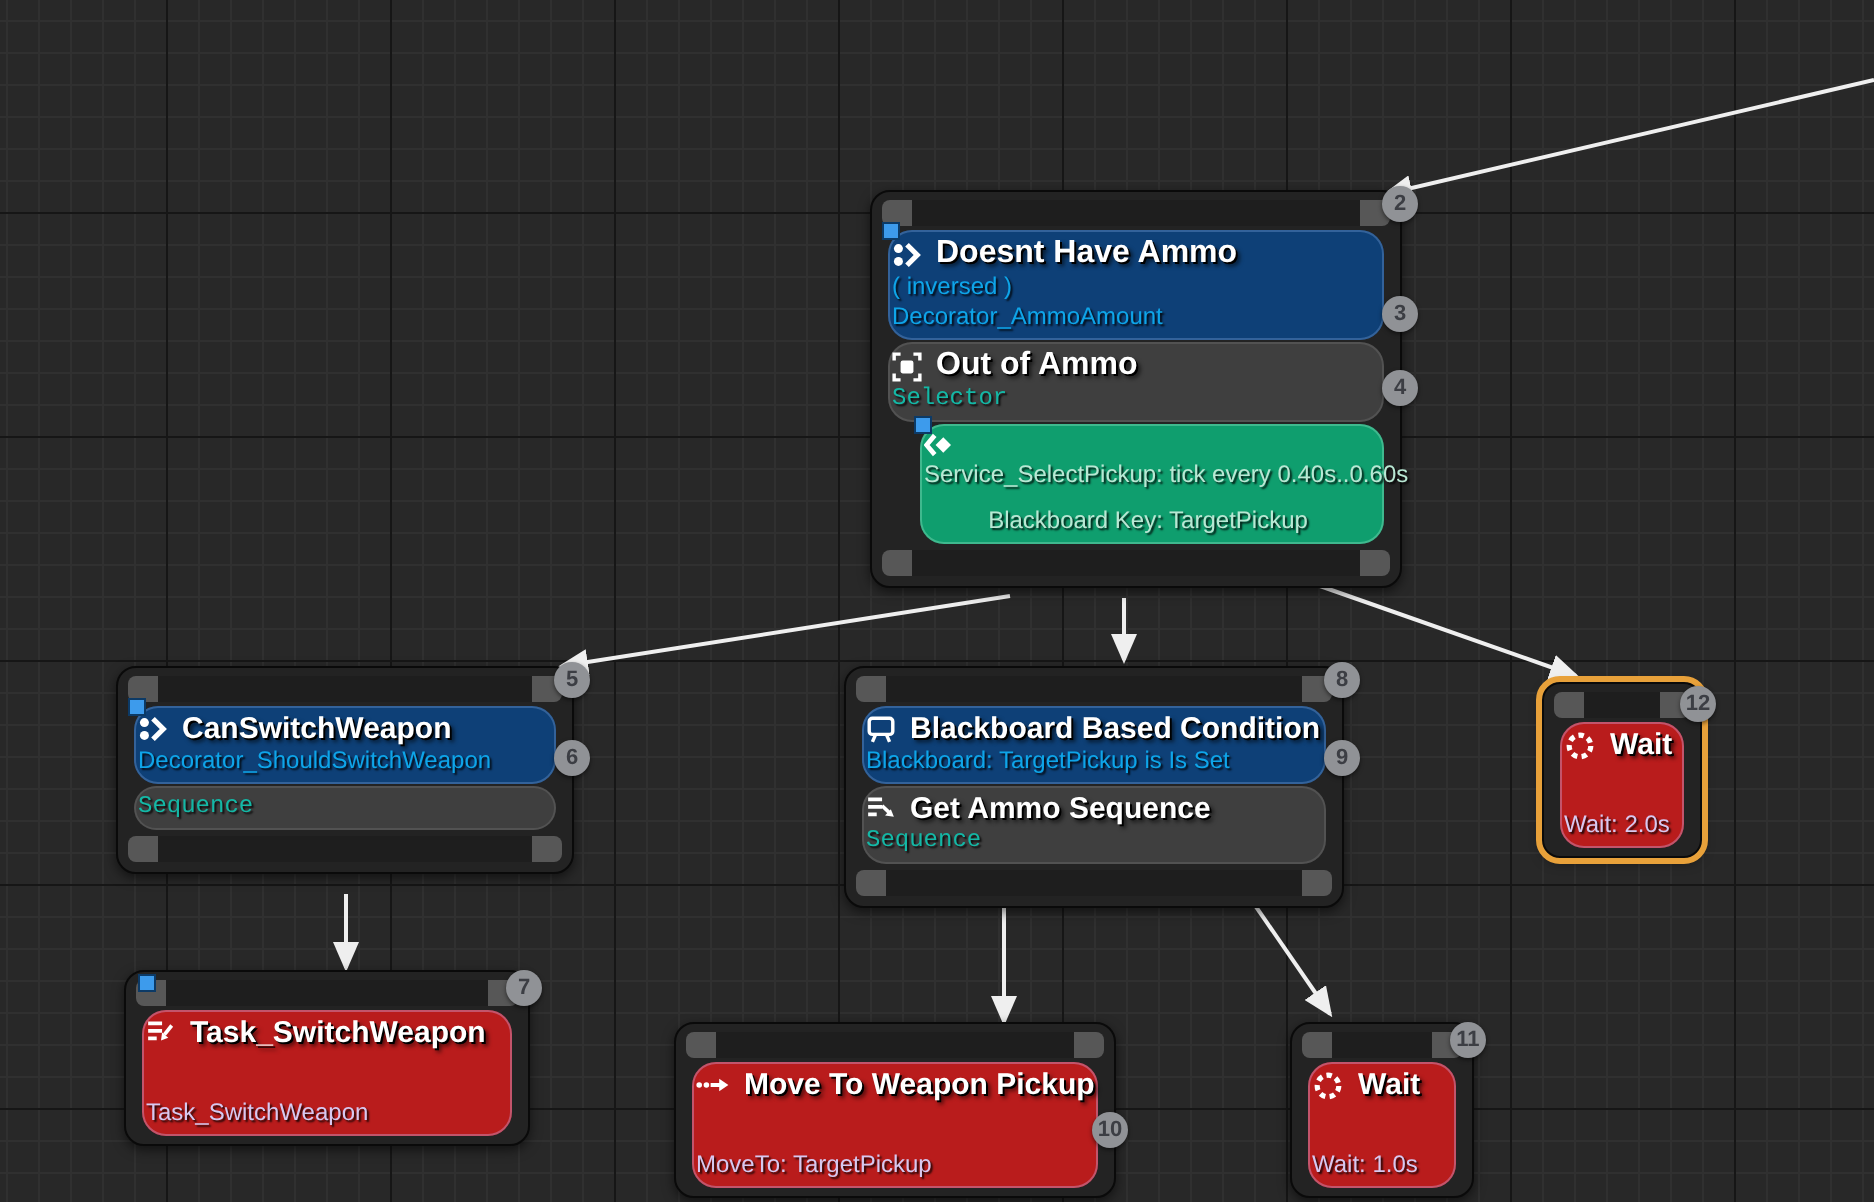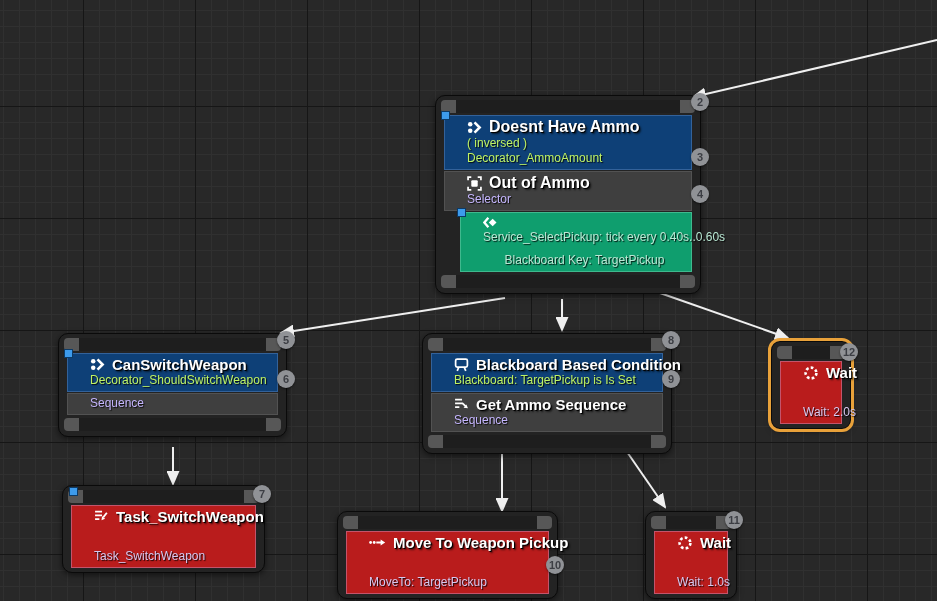--- a/index.html
+++ b/index.html
@@ -19,34 +19,34 @@
   .bt-node{
     position:absolute;z-index:2;background:#232323;border:1px solid #0a0a0a;
     border-radius:10px;box-shadow:0 2px 6px rgba(0,0,0,.55);
     padding:3px 4px;box-sizing:border-box;
   }
   .bt-node.selected{outline:3px solid #E8A13A;outline-offset:0;border-radius:9px;}
   .node-bar{
     height:13px;border-radius:4px;margin:1px 1px 2px 1px;
     background:linear-gradient(90deg,#575757 0,#575757 15px,#1e1e1e 15px,#1e1e1e calc(100% - 15px),#575757 calc(100% - 15px));
   }
-  .block{position:relative;border-radius:0;padding:3px 6px 4px 23px;margin:1px 4px;}
+  .block{position:relative;border-radius:12px;padding:3px 6px 4px 2px;margin:1px 4px;}
   .block.decorator{background:#0E4077;box-shadow:inset 0 0 0 1px rgba(140,180,235,.30);}
   .block.composite{background:#3F3F3F;box-shadow:inset 0 0 0 1px rgba(255,255,255,.10);}
   .block.service{background:#0F9E6E;box-shadow:inset 0 0 0 1px rgba(190,255,225,.28);margin-left:20px;}
   .block.task{background:#b91c1c;box-shadow:inset 0 0 0 1px rgba(215,190,255,.35);}
   .title-row{display:flex;align-items:center;gap:7px;}
   .title{font-size:15px;font-weight:700;color:#fff;white-space:nowrap;
     text-shadow:1px 1px 0 #000,2px 2px 2px rgba(0,0,0,.65);}
   .title.big{font-size:16px;}
   .sub{font-size:12px;color:#c9c9c9;white-space:nowrap;line-height:15px;
     text-shadow:1px 1px 1px rgba(0,0,0,.85);}
-  .decorator .sub{color:#bef264;}
+  .decorator .sub{color:#0ea5e9;}
   .service .sub{color:#b9e8d4;text-align:center;}
-  .composite .sub{color:#c4b5fd;}
+  .composite .sub{color:#14b8a6;font-family:Liberation Mono, monospace;}
   .task .sub{color:#d7c8f0;margin-top:24px;}
   .gap{height:8px;}
   .icon{display:inline-flex;flex:0 0 auto;}
   .badge{
     position:absolute;z-index:3;width:18px;height:18px;border-radius:50%;
     background:#909296;color:#3c3e44;font-size:11px;font-weight:700;
     display:flex;align-items:center;justify-content:center;
     box-shadow:0 1px 2px rgba(0,0,0,.5);
   }
   .marker{position:absolute;width:7px;height:7px;background:#3D9BEC;border:1px solid #0c3a66;

